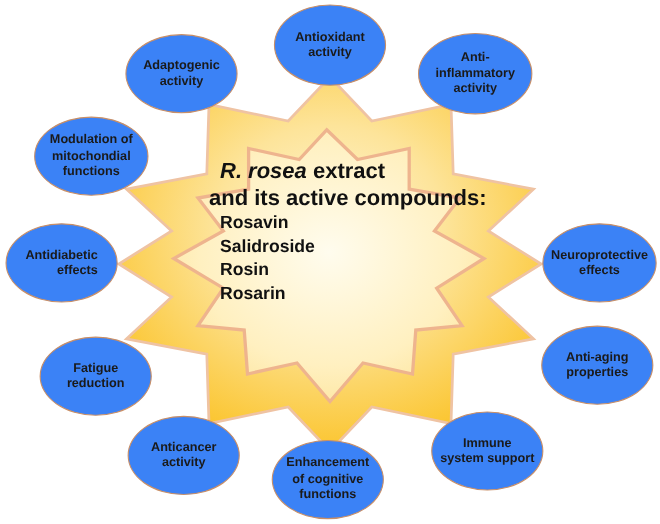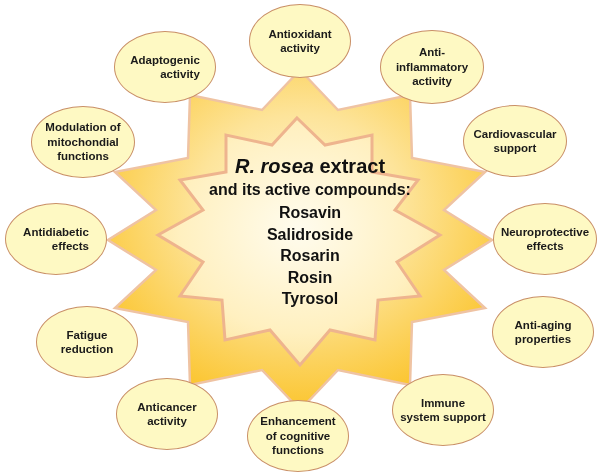--- a/index.html
+++ b/index.html
@@ -1,26 +1,26 @@
 <!DOCTYPE html>
 <html><head>
 <meta charset="utf-8">
 <style>
   html, body { margin:0; padding:0; background:#ffffff; }
   #canvas { position:relative; width:600px; height:476px; overflow:hidden; background:#ffffff;
     font-family:"Liberation Sans", "DejaVu Sans", sans-serif; }
   svg.stars { position:absolute; left:0; top:0; }
   .node { position:absolute; display:flex; align-items:center; justify-content:center; text-align:center;
-    background:#fef9c3; border:1.5px solid #c98f67; border-radius:50%; box-sizing:border-box;
+    background:#3b82f6; border:1.5px solid #c98f67; border-radius:50%; box-sizing:border-box;
     font-weight:bold; font-size:11.5px; line-height:14.5px; color:#1a1a1a; white-space:pre-line; }
-  .center { position:absolute; left:200px; top:154px; width:220px; text-align:center; color:#111;
+  .center { position:absolute; left:200px; top:144px; width:220px; color:#111;
     font-weight:bold; }
   .center .t1 { font-size:20px; line-height:24px; }
   .center .t1 i { font-style:italic; }
-  .center .t2 { font-size:16px; line-height:24px; white-space:nowrap; margin-left:-10px; margin-right:-10px; }
+  .center .t2 { font-size:20px; line-height:24px; white-space:nowrap; margin-left:-10px; margin-right:-10px; }
   .center .c { font-size:16px; line-height:21.5px; }
 </style>
 </head>
 <body>
 
 <div id="canvas">
   <svg class="stars" width="600" height="476" viewBox="0 0 600 476">
     <defs>
       <radialGradient id="gOuter" cx="50%" cy="40%" r="60%">
         <stop offset="0%" stop-color="#fff6d6"></stop>
@@ -45,45 +45,42 @@
       440,235 397,262 420,296 378,300 375,340 330,330
       300,365 270,330 225,340 222,300 180,296 203,262
       158,235 203,210 180,180 226,172 226,135 272,145"></polygon>
   </svg>
 
   <div class="center">
     <div class="t1"><i>R. rosea</i><span> extract</span></div>
     <div class="t2">and its active compounds:</div>
     <div class="c">Rosavin</div>
     <div class="c">Salidroside</div>
+    <div class="c">Rosin</div>
     <div class="c">Rosarin</div>
-    <div class="c">Rosin</div>
-    <div class="c">Tyrosol</div>
   </div>
 
   <div class="node" style="left:249px;top:4px;width:102px;height:74px;">Antioxidant
 activity</div>
   <div class="node" style="left:380px;top:30px;width:104px;height:74px;">Anti-
 inflammatory
 activity</div>
-  <div class="node" style="left:463px;top:105px;width:104px;height:72px;">Cardiovascular
-support</div>
   <div class="node" style="left:493px;top:203px;width:104px;height:72px;">Neuroprotective
 effects</div>
   <div class="node" style="left:492px;top:296px;width:102px;height:72px;">Anti-aging
 properties</div>
   <div class="node" style="left:392px;top:374px;width:102px;height:72px;">Immune
 system support</div>
   <div class="node" style="left:247px;top:400px;width:102px;height:72px;">Enhancement
 of cognitive
 functions</div>
   <div class="node" style="left:116px;top:378px;width:102px;height:72px;">Anticancer
 activity</div>
   <div class="node" style="left:36px;top:306px;width:102px;height:72px;">Fatigue
 reduction</div>
   <div class="node" style="left:5px;top:203px;width:102px;height:72px;text-align:right;">Antidiabetic
 effects</div>
   <div class="node" style="left:31px;top:106px;width:104px;height:72px;">Modulation of
 mitochondial
 functions</div>
-  <div class="node" style="left:114px;top:31px;width:102px;height:72px;text-align:right;">Adaptogenic
+  <div class="node" style="left:114px;top:31px;width:102px;height:72px;">Adaptogenic
 activity</div>
 </div>
 
 </body></html>

